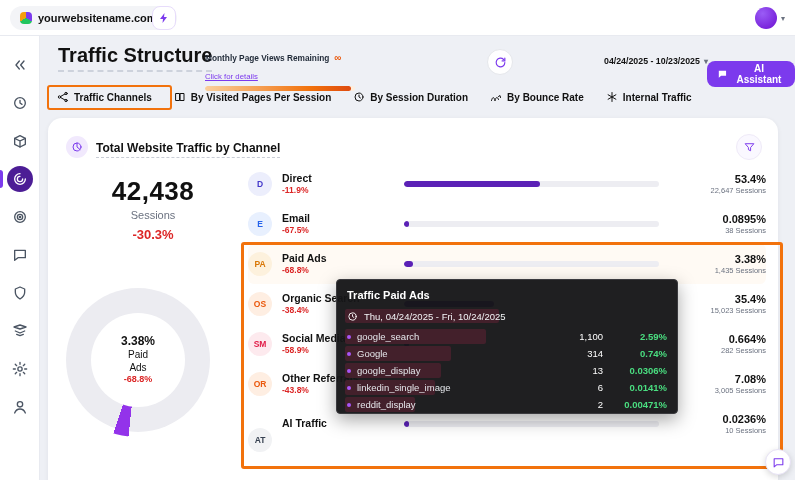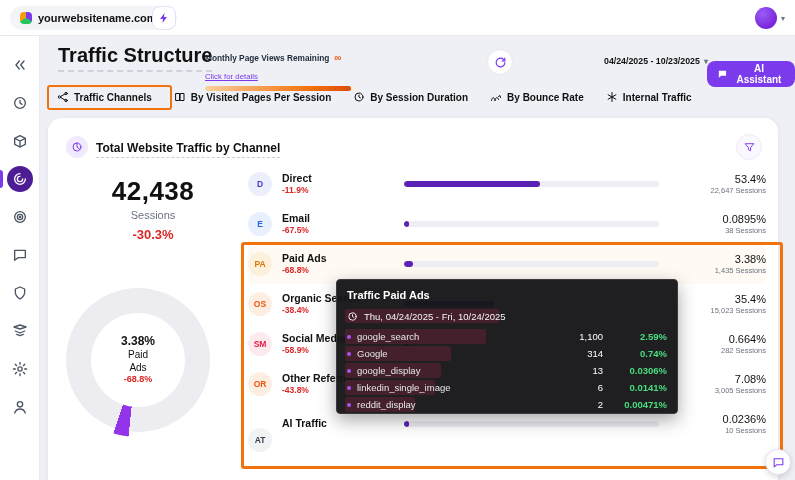--- a/index.html
+++ b/index.html
@@ -65,21 +65,21 @@
   .channel-list { position:absolute; left:200px; top:46px; width:518px; }
   .channel-row { position:relative; height:40px; display:flex; align-items:center; }
   .channel-row.highlight { background:#fffaf4; border-radius:6px; }
   .badge { width:24px; height:24px; border-radius:50%; font-size:8.5px; font-weight:800; display:flex; align-items:center; justify-content:center; flex:0 0 24px; }
   .ch-meta { width:122px; margin-left:10px; display:flex; flex-direction:column; line-height:1.3; }
   .ch-name { font-size:10.5px; font-weight:600; color:#111; }
   .ch-change { font-size:8.5px; font-weight:700; color:#dc2626; }
   .bar { width:255px; height:6px; border-radius:3px; background:#ededf2; overflow:hidden; flex:0 0 255px; }
   .bar-fill { display:block; height:100%; min-width:5px; background:#5b21b6; border-radius:3px; }
   .ch-stats { flex:1; text-align:right; display:flex; flex-direction:column; line-height:1.3; }
-  .ch-pct { font-size:11px; font-weight:400; }
+  .ch-pct { font-size:11px; font-weight:700; }
   .ch-sessions { font-size:7.5px; color:#6b7280; }
 
   
   .tooltip { position:absolute; left:336px; top:279px; width:342px; background:rgba(22,22,24,.96); border:1px solid #3a3a3e; border-radius:4px; padding:9px 10px 0; color:#fff; z-index:50; box-shadow:0 6px 18px rgba(0,0,0,.35); }
   .tt-title { font-size:11px; font-weight:700; }
   .tt-date-row { position:relative; margin-top:7px; height:16px; display:flex; align-items:center; gap:6px; font-size:9.5px; color:#f3f4f6; }
   .tt-date-row svg { width:11px; height:11px; stroke:#fff; fill:none; stroke-width:2; stroke-linecap:round; position:relative; z-index:1; }
   .tt-date-row::before, .tt-row::before { content:''; position:absolute; left:-2px; top:1px; bottom:1px; width:var(--bar,0%); background:#43202b; border-radius:2px; }
   .tt-date-text { position:relative; z-index:1; }
   .tt-rows { margin-top:4px; }

